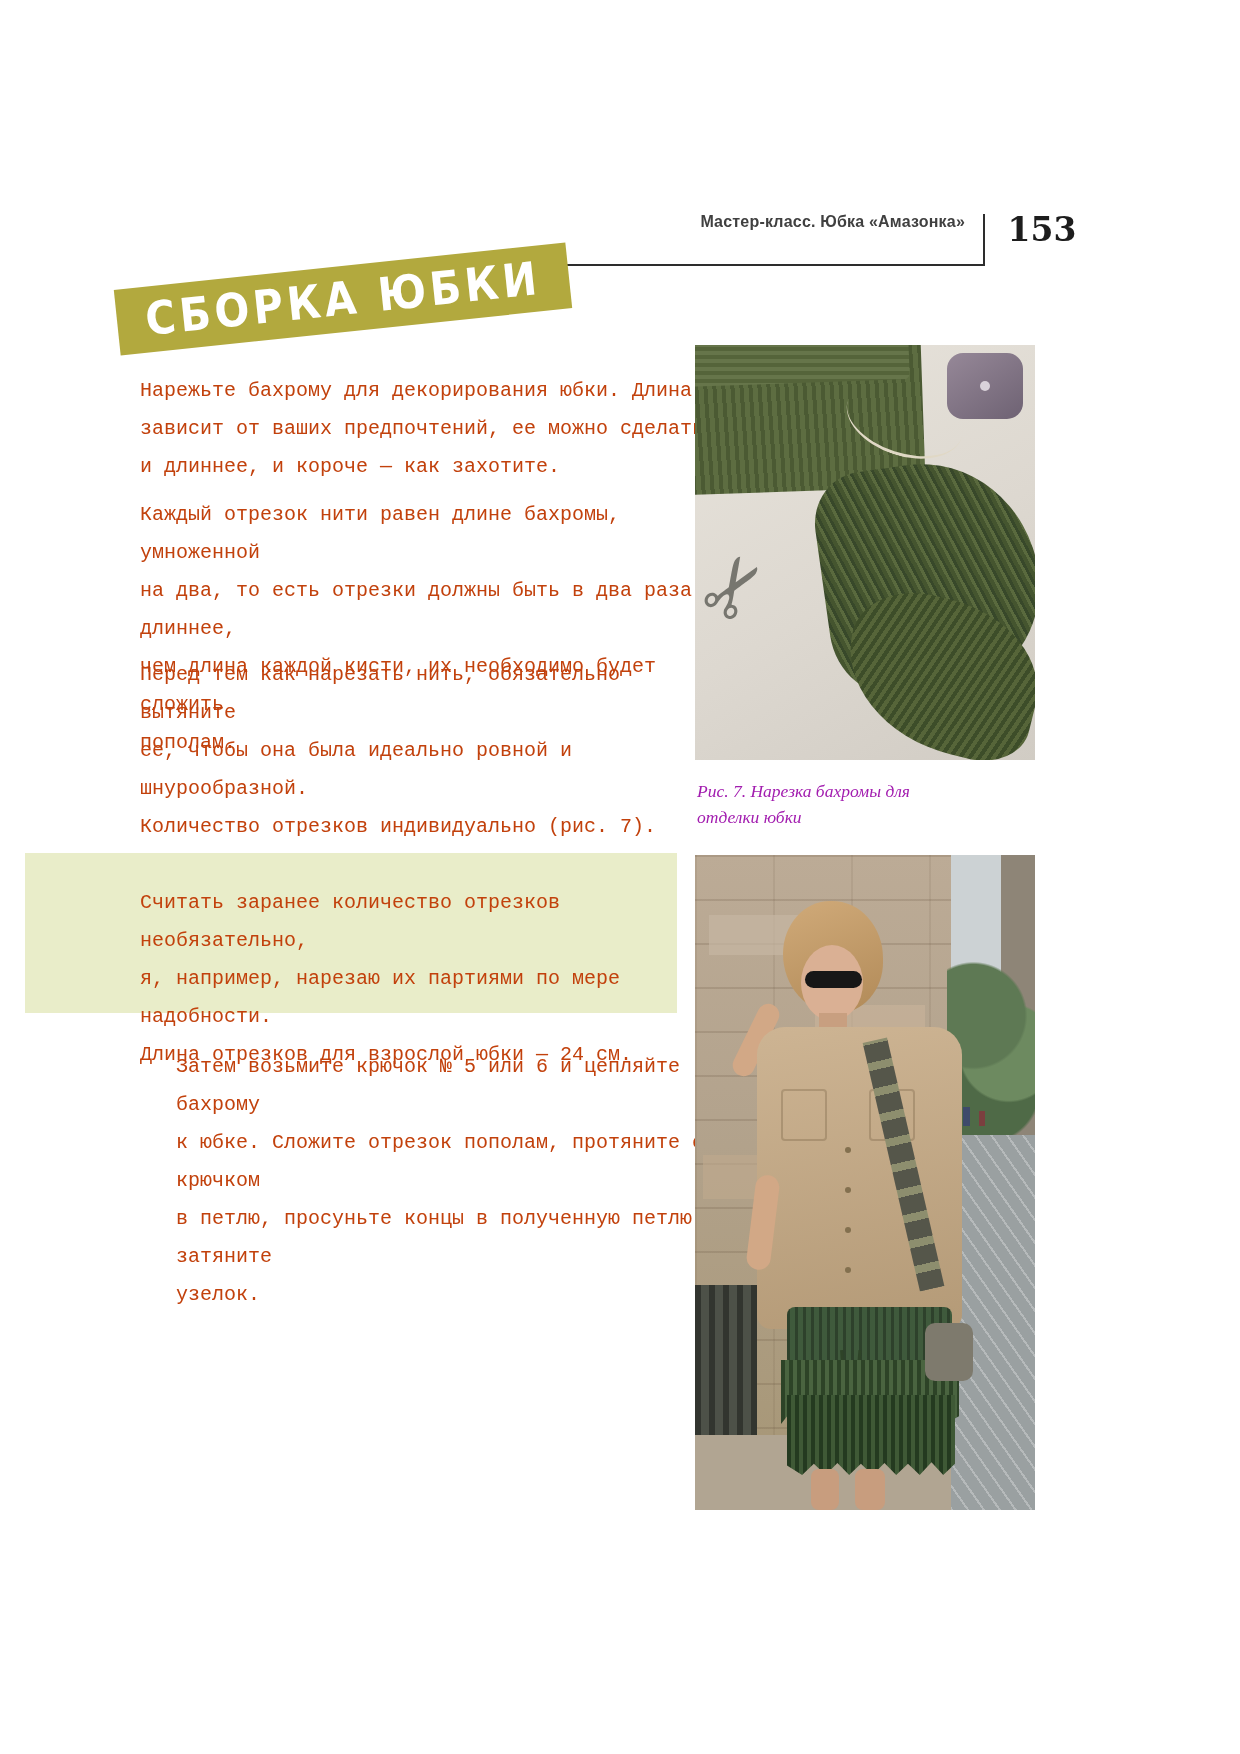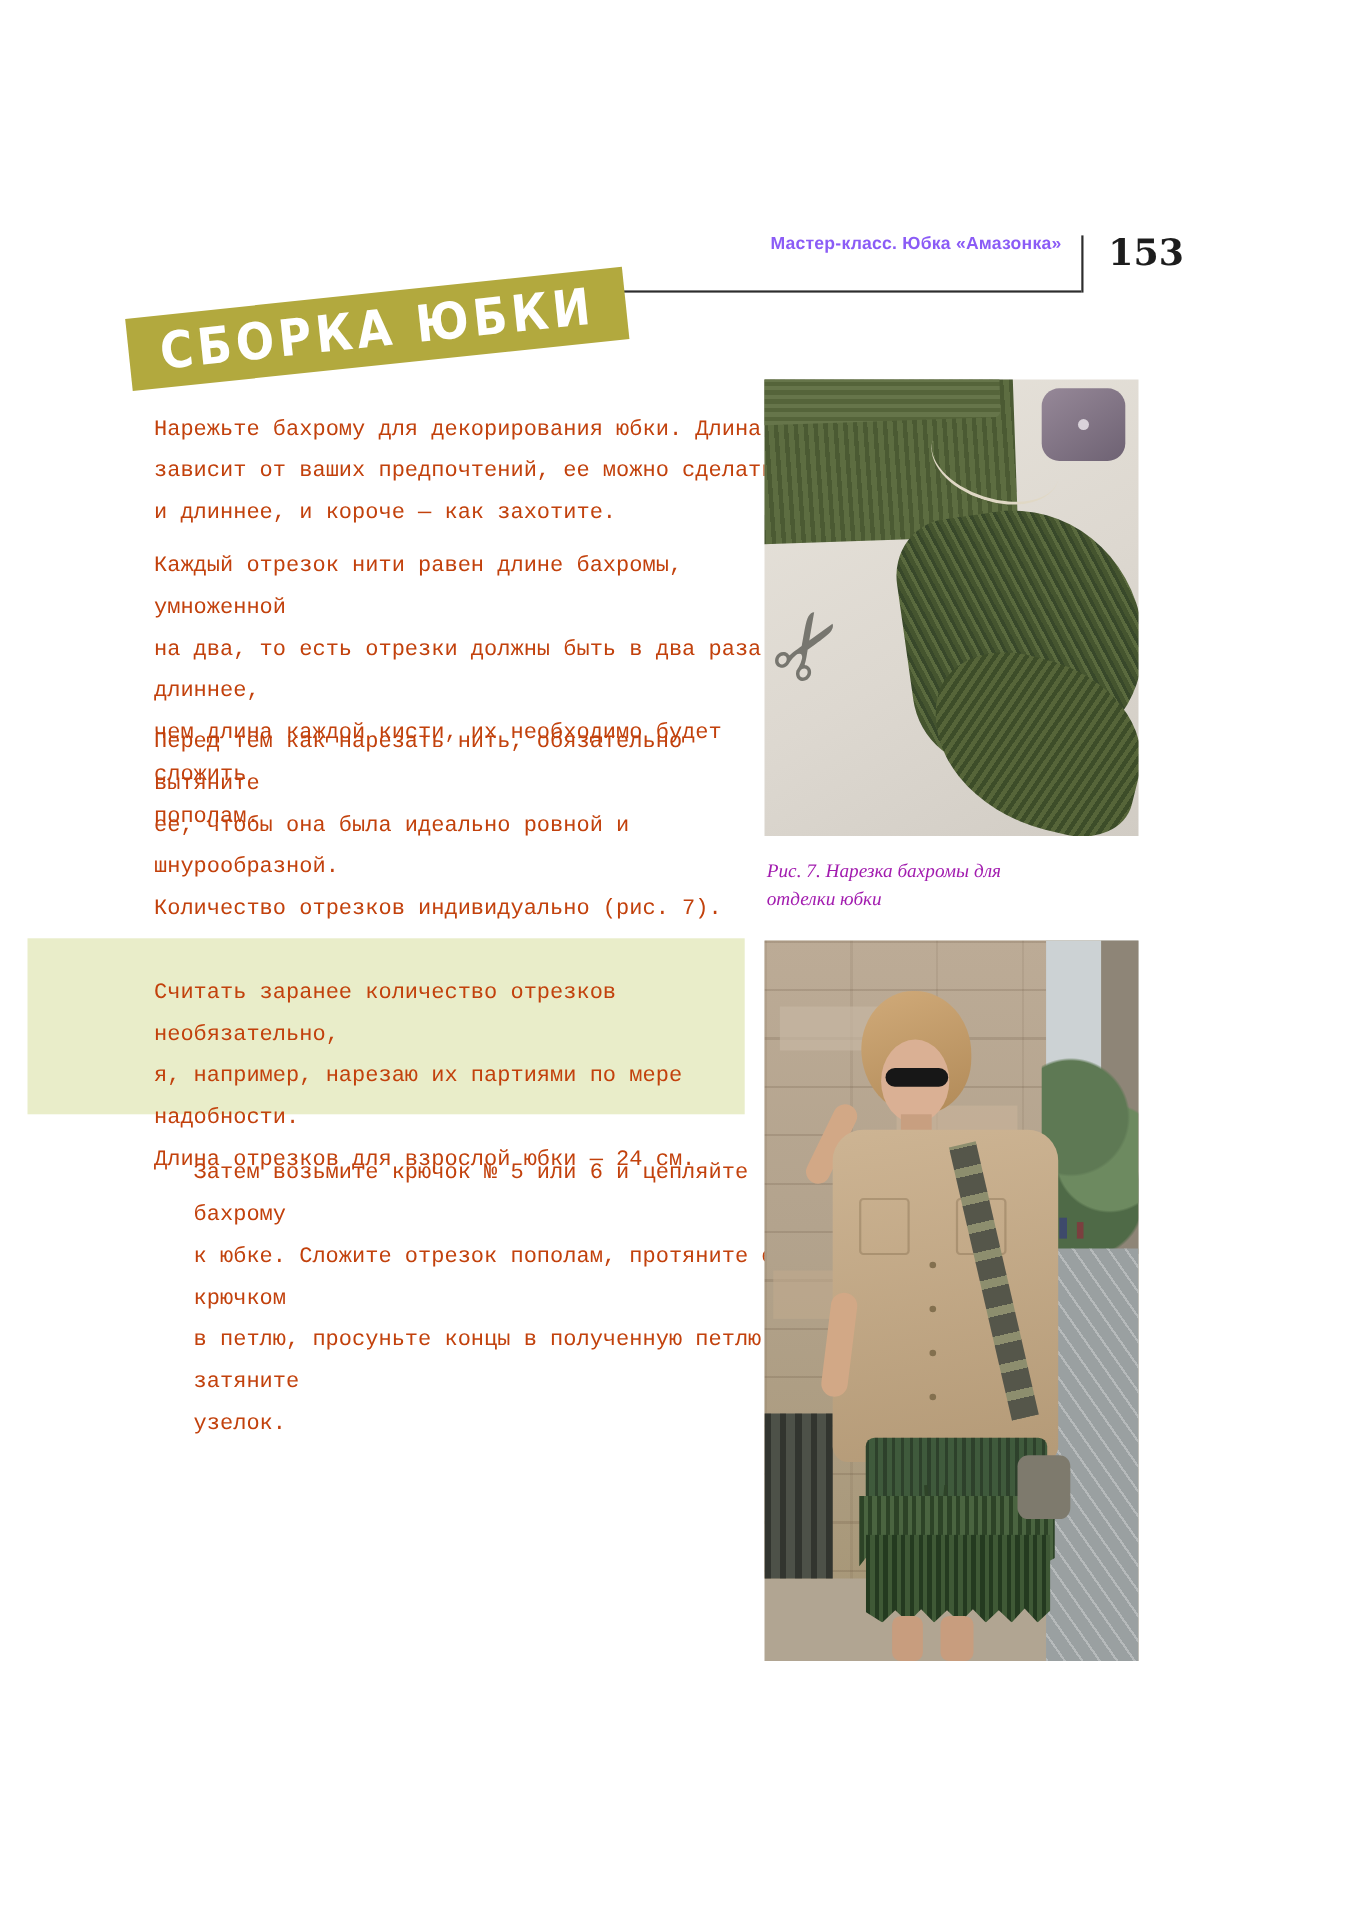--- a/index.html
+++ b/index.html
@@ -1,21 +1,21 @@
 <!DOCTYPE html>
 <html><head>
 <meta charset="utf-8">
 <style>
   html,body{margin:0;padding:0;background:#ffffff;}
   body{width:1240px;height:1754px;font-family:"Liberation Serif",serif;color:#3e3e3e;}
   .page{position:relative;width:1240px;height:1754px;background:#ffffff;overflow:hidden;}
 
   
   .breadcrumb{position:absolute;top:213px;right:275px;font-family:"Liberation Sans",sans-serif;
-    font-weight:bold;font-size:16px;color:#8b5cf6;letter-spacing:.2px;}
+    font-weight:bold;font-size:16px;color:#404040;letter-spacing:.2px;}
   .vline{position:absolute;left:983px;top:214px;width:2px;height:52px;background:#2d2d2d;}
   .hrule{position:absolute;left:455px;top:264px;width:528px;height:2px;background:#2d2d2d;}
   .pageno{position:absolute;left:1002px;top:210px;width:80px;text-align:center;
     font-family:"DejaVu Serif",serif;font-weight:bold;font-size:33px;color:#1d1d1d;}
 
   
   .banner{position:absolute;left:116px;top:266px;width:454px;height:66px;background:#b2a93e;
     transform:rotate(-6deg);display:flex;align-items:center;justify-content:center;}
   .banner span{font-family:"DejaVu Sans",sans-serif;font-weight:bold;font-size:41px;color:#ffffff;
     letter-spacing:4px;transform:scaleY(1.12);white-space:nowrap;}

